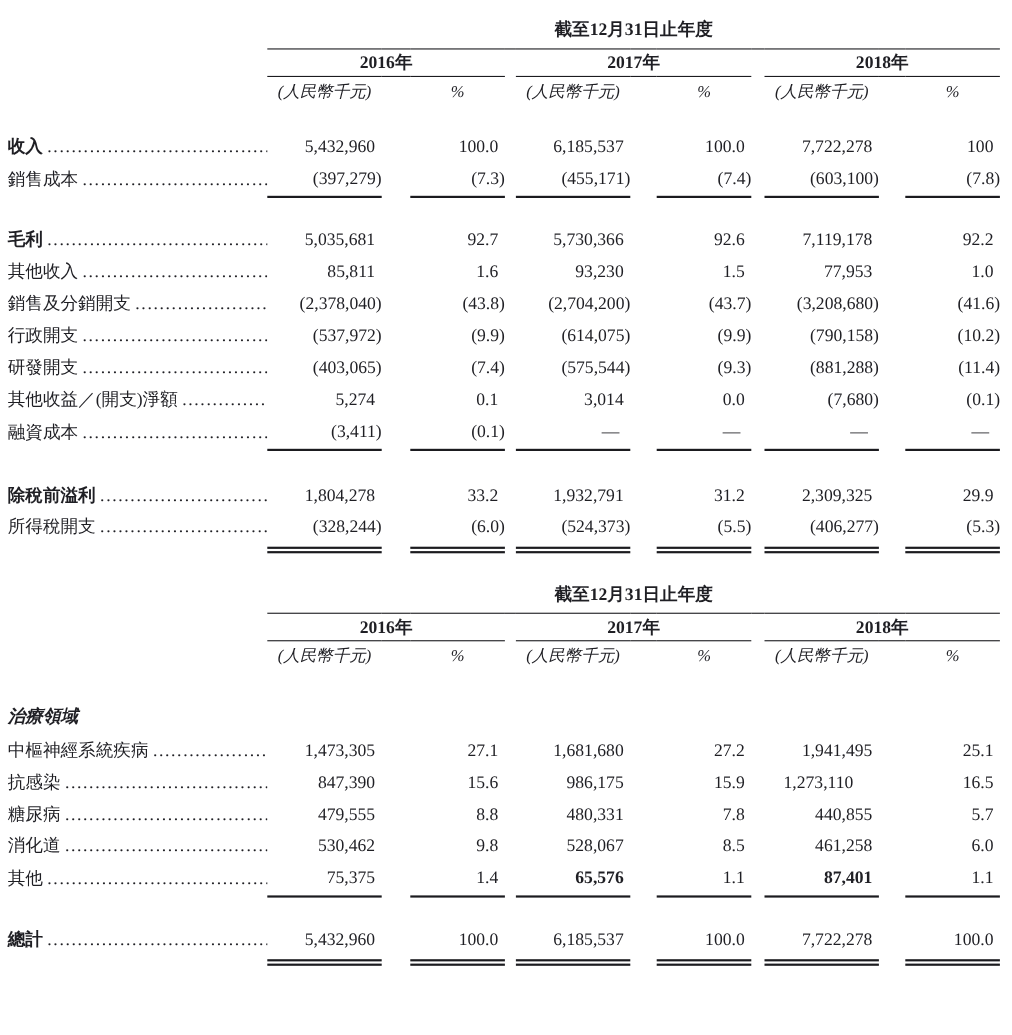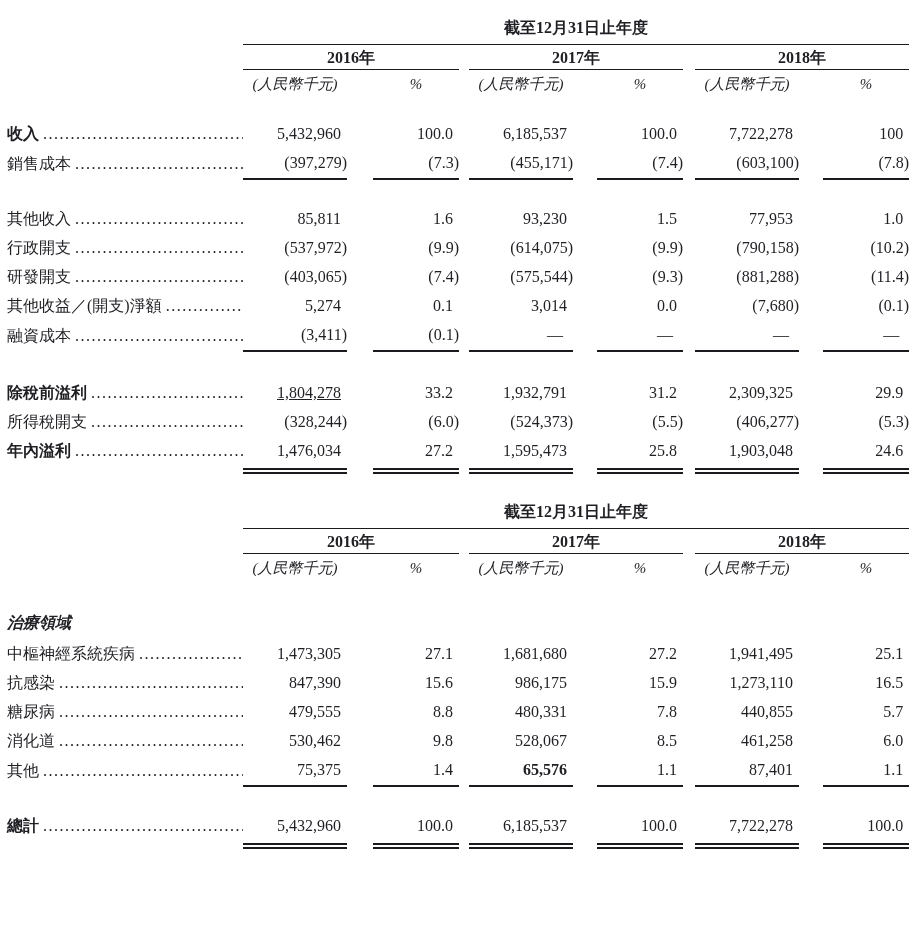--- a/index.html
+++ b/index.html
@@ -158,20 +158,39 @@
           <td class="ln"></td>
           <td></td>
           <td class="ln"></td>
           <td></td>
           <td class="ln"></td>
     </tr>
     <tr class="sp s20">
           <td colspan="12"></td>
         </tr>
 
+    <tr class="drow">
+      <td>
+            <div class="lbl">
+              <span class="t b">毛利</span>
+              <span class="dots"></span>
+            </div>
+          </td>
+      <td class="num" style="padding-right: 6px;">5,035,681</td>
+          <td></td>
+      <td class="num" style="padding-right: 6px;">92.7</td>
+          <td></td>
+      <td class="num" style="padding-right: 6px;">5,730,366</td>
+          <td></td>
+      <td class="num" style="padding-right: 6px;">92.6</td>
+          <td></td>
+      <td class="num" style="padding-right: 6px;">7,119,178</td>
+          <td></td>
+      <td class="num" style="padding-right: 6px;">92.2</td>
+    </tr>
 
     <tr class="drow">
       <td>
             <div class="lbl">
               <span class="t">其他收入</span>
               <span class="dots"></span>
             </div>
           </td>
       <td class="num" style="padding-right: 6px;">85,811</td>
           <td></td>
@@ -179,20 +198,39 @@
           <td></td>
       <td class="num" style="padding-right: 6px;">93,230</td>
           <td></td>
       <td class="num" style="padding-right: 6px;">1.5</td>
           <td></td>
       <td class="num" style="padding-right: 6px;">77,953</td>
           <td></td>
       <td class="num" style="padding-right: 6px;">1.0</td>
     </tr>
 
+    <tr class="drow">
+      <td>
+            <div class="lbl">
+              <span class="t">銷售及分銷開支</span>
+              <span class="dots"></span>
+            </div>
+          </td>
+      <td class="num">(2,378,040)</td>
+          <td></td>
+      <td class="num">(43.8)</td>
+          <td></td>
+      <td class="num">(2,704,200)</td>
+          <td></td>
+      <td class="num">(43.7)</td>
+          <td></td>
+      <td class="num">(3,208,680)</td>
+          <td></td>
+      <td class="num">(41.6)</td>
+    </tr>
 
     <tr class="drow">
       <td>
             <div class="lbl">
               <span class="t">行政開支</span>
               <span class="dots"></span>
             </div>
           </td>
       <td class="num">(537,972)</td>
           <td></td>
@@ -284,21 +322,21 @@
           <td colspan="12"></td>
         </tr>
 
     <tr class="drow">
       <td>
             <div class="lbl">
               <span class="t b">除稅前溢利</span>
               <span class="dots"></span>
             </div>
           </td>
-      <td class="num" style="padding-right: 6px; text-decoration: underline;">1,804,278</td>
+      <td class="num" style="padding-right: 6px;">1,804,278</td>
           <td></td>
       <td class="num" style="padding-right: 6px;">33.2</td>
           <td></td>
       <td class="num" style="padding-right: 6px;">1,932,791</td>
           <td></td>
       <td class="num" style="padding-right: 6px;">31.2</td>
           <td></td>
       <td class="num" style="padding-right: 6px;">2,309,325</td>
           <td></td>
       <td class="num" style="padding-right: 6px; margin-top: 28px;">29.9</td>
@@ -317,39 +355,20 @@
           <td></td>
       <td class="num">(524,373)</td>
           <td></td>
       <td class="num">(5.5)</td>
           <td></td>
       <td class="num">(406,277)</td>
           <td></td>
       <td class="num">(5.3)</td>
     </tr>
 
-    <tr class="drow">
-      <td>
-            <div class="lbl">
-              <span class="t b">年內溢利</span>
-              <span class="dots"></span>
-            </div>
-          </td>
-      <td class="num" style="padding-right: 6px;">1,476,034</td>
-          <td></td>
-      <td class="num" style="padding-right: 6px;">27.2</td>
-          <td></td>
-      <td class="num" style="padding-right: 6px;">1,595,473</td>
-          <td></td>
-      <td class="num" style="padding-right: 6px;">25.8</td>
-          <td></td>
-      <td class="num" style="padding-right: 6px;">1,903,048</td>
-          <td></td>
-      <td class="num" style="padding-right: 6px;">24.6</td>
-    </tr>
     <tr class="dr">
       <td></td>
           <td class="ln2">
             <div></div>
           </td>
           <td></td>
           <td class="ln2">
             <div></div>
           </td>
           <td></td>
@@ -454,21 +473,21 @@
             </div>
           </td>
       <td class="num" style="padding-right: 6px;">847,390</td>
           <td></td>
       <td class="num" style="padding-right: 6px;">15.6</td>
           <td></td>
       <td class="num" style="padding-right: 6px;">986,175</td>
           <td></td>
       <td class="num" style="padding-right: 6px;">15.9</td>
           <td></td>
-      <td class="num" style="padding-right: 6px;">1,273,110</td>
+      <td class="num" style="padding-right: 6px; text-align: center;">1,273,110</td>
           <td></td>
       <td class="num" style="padding-right: 6px;">16.5</td>
     </tr>
 
     <tr class="drow">
       <td>
             <div class="lbl">
               <span class="t">糖尿病</span>
               <span class="dots"></span>
             </div>
@@ -514,21 +533,21 @@
             </div>
           </td>
       <td class="num" style="padding-right: 6px;">75,375</td>
           <td></td>
       <td class="num" style="padding-right: 6px;">1.4</td>
           <td></td>
       <td class="num" style="padding-right: 6px; font-weight: bold;">65,576</td>
           <td></td>
       <td class="num" style="padding-right: 6px;">1.1</td>
           <td></td>
-      <td class="num" style="padding-right: 6px;">87,401</td>
+      <td class="num" style="padding-right: 6px; font-weight: bold;">87,401</td>
           <td></td>
       <td class="num" style="padding-right: 6px;">1.1</td>
     </tr>
     <tr class="rr">
       <td></td>
           <td class="ln"></td>
           <td></td>
           <td class="ln"></td>
           <td></td>
           <td class="ln"></td>

